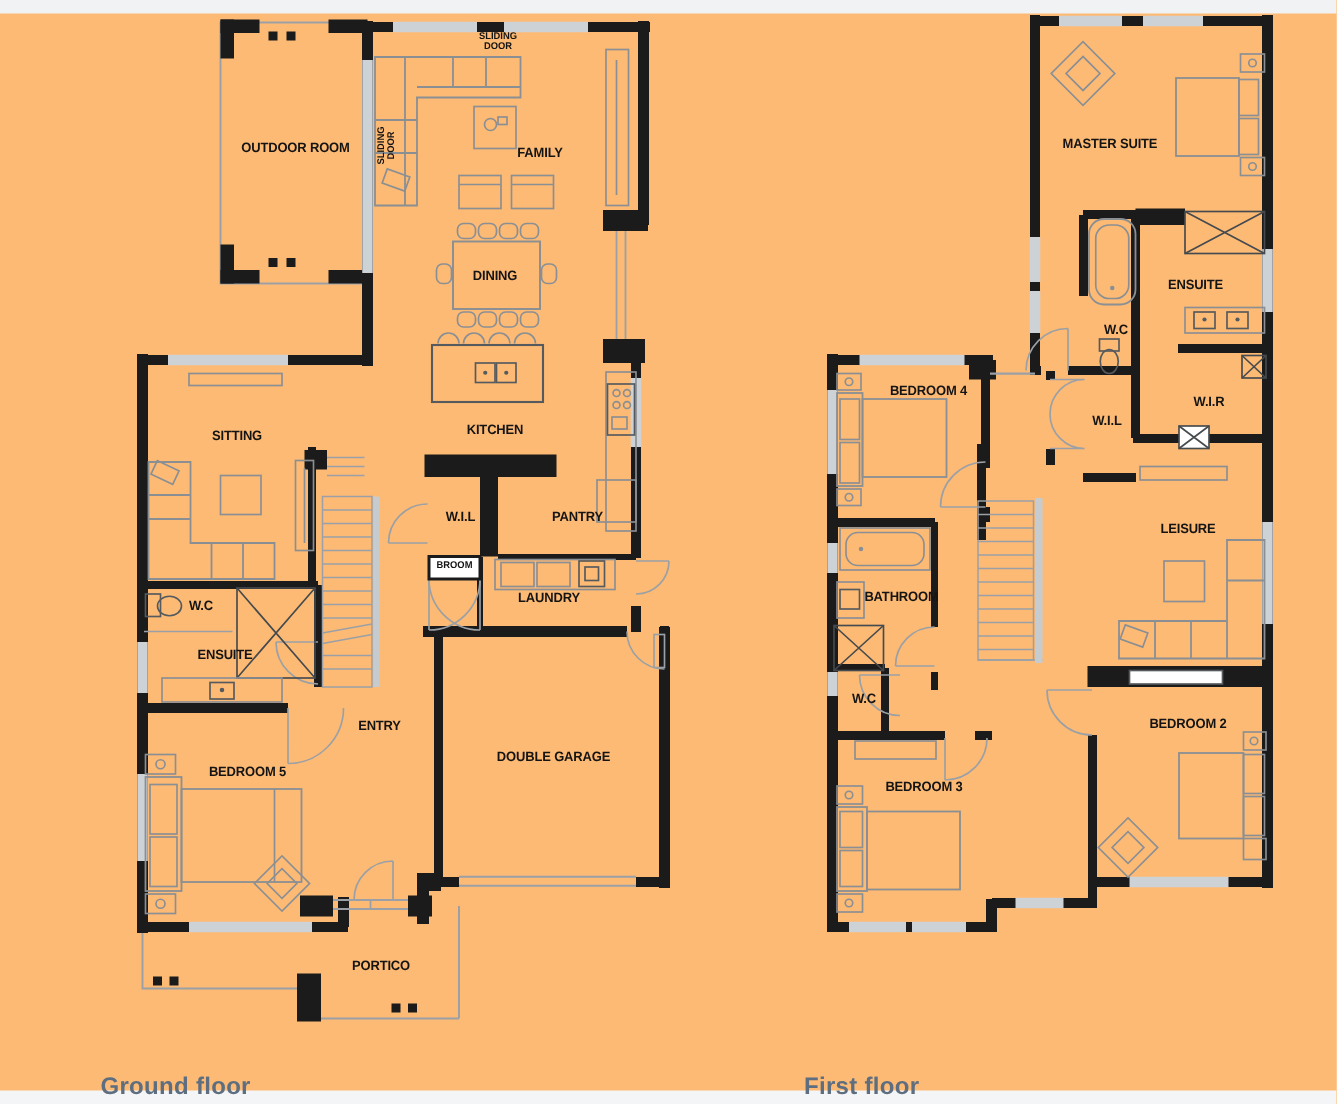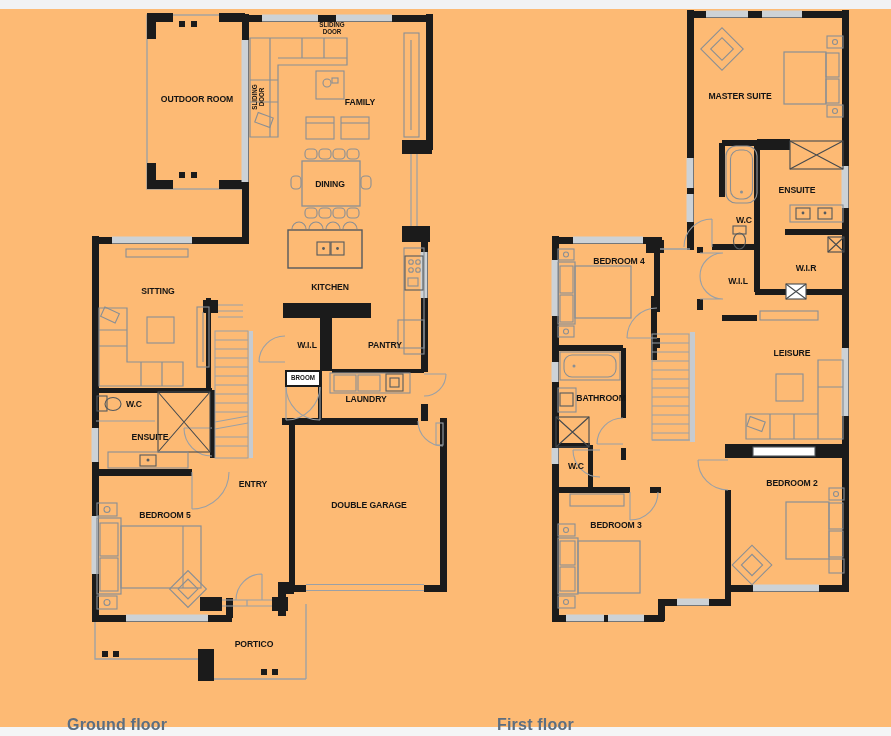--- a/index.html
+++ b/index.html
@@ -357,14 +357,14 @@
   <div class="rm" style="left:619px;top:261px">BEDROOM 4</div>
   <div class="rm" style="left:738px;top:281px">W.I.L</div>
   <div class="rm" style="left:806px;top:268px">W.I.R</div>
   <div class="rm" style="left:792px;top:353px">LEISURE</div>
   <div class="rm" style="left:601px;top:398px">BATHROOM</div>
   <div class="rm" style="left:576px;top:466px">W.C</div>
   <div class="rm" style="left:616px;top:525px">BEDROOM 3</div>
   <div class="rm" style="left:792px;top:483px">BEDROOM 2</div>
 
   <div class="caption" style="left:67px;top:700px">Ground floor</div>
-  <div class="caption" style="left:497px;top:700px">First floor</div>
+  <div class="caption" style="left:536px;top:700px">First floor</div>
 </div>
 
 </body></html>

